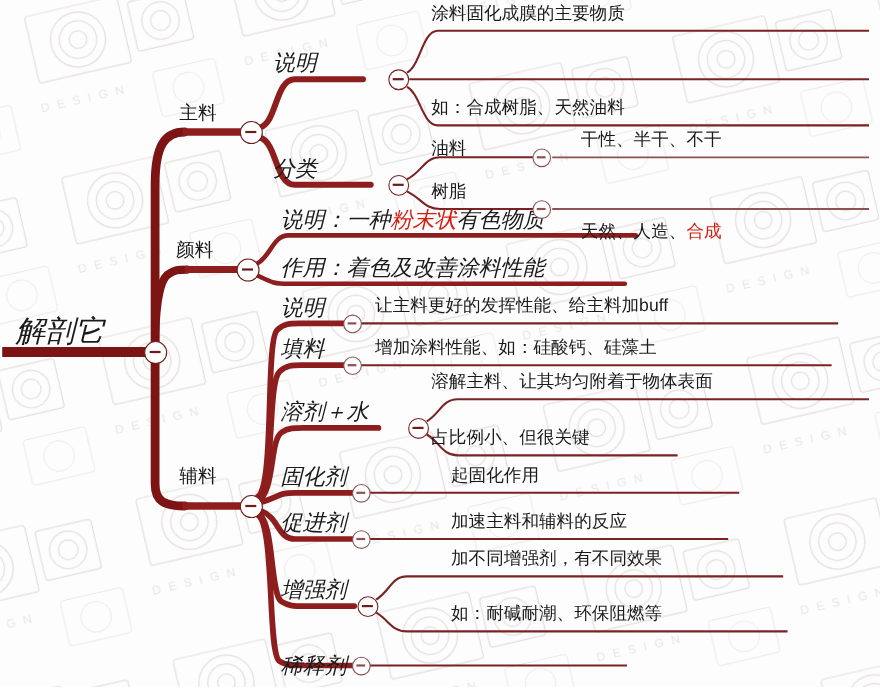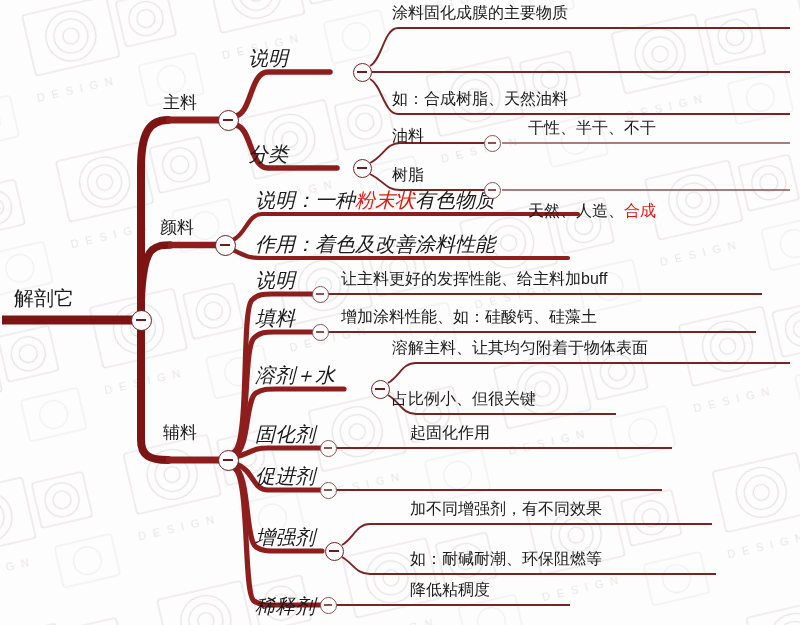--- a/index.html
+++ b/index.html
@@ -33,21 +33,21 @@
     pointer-events: none;
   }
   
   .node {
     position: absolute;
     z-index: 3;
     white-space: nowrap;
     color: #1a1a1a;
     line-height: 1;
   }
-  .node.l0 { font-size: 20px; }
+  .node.l0 { font-size: 27px; font-style: italic; }
   .node.l1 { font-size: 17px; }
   .node.l2 { font-size: 20px; font-style: italic; }
   .node.l3 { font-size: 16px; }
   .hl { color: #d61c10; }
 
   
   .toggle {
     position: absolute;
     z-index: 4;
     width: 19px;
@@ -237,17 +237,17 @@
   <div class="node l2" style="left:255px; top:424px;">固化剂</div>
   <div class="node l2" style="left:255px; top:466px;">促进剂</div>
   <div class="node l2" style="left:255px; top:527px;">增强剂</div>
   <div class="node l2" style="left:255px; top:581px;margin-top:15px;">稀释剂</div>
 
   <div class="node l3" style="left:341px; top:271px;">让主料更好的发挥性能、给主料加buff</div>
   <div class="node l3" style="left:341px; top:309px;">增加涂料性能、如：硅酸钙、硅藻土</div>
   <div class="node l3" style="left:392px; top:340px;">溶解主料、让其均匀附着于物体表面</div>
   <div class="node l3" style="left:392px; top:391px;">占比例小、但很关键</div>
   <div class="node l3" style="left:410px; top:425px;">起固化作用</div>
+  <div class="node l3" style="left:410px; top:467px;">加速主料和辅料的反应</div>
   <div class="node l3" style="left:410px; top:501px;">加不同增强剂，有不同效果</div>
   <div class="node l3" style="left:410px; top:551px;">如：耐碱耐潮、环保阻燃等</div>
-  <div class="node l3" style="left:410px; top:582px;">降低粘稠度</div>
 
 </div>
 
 </body></html>

